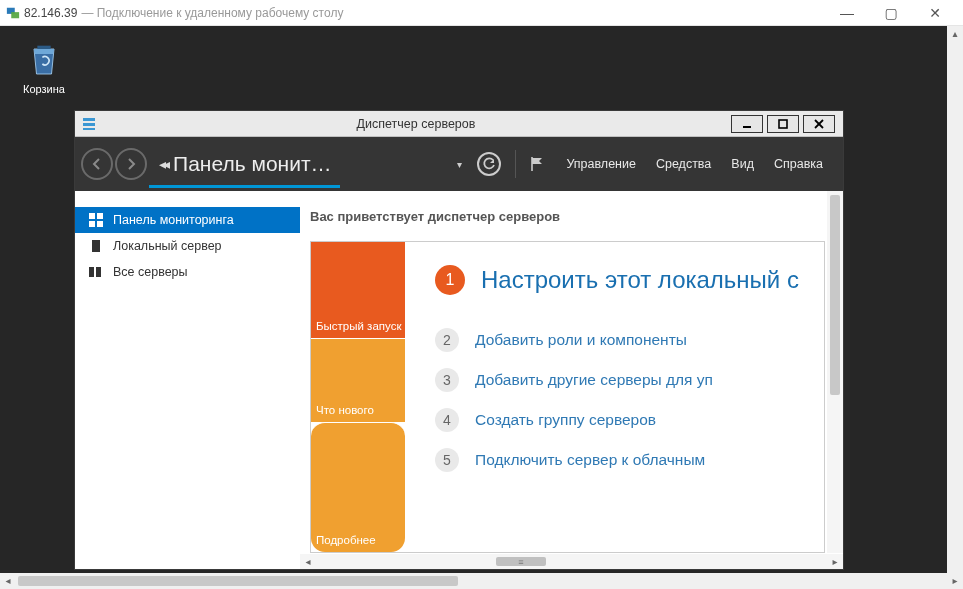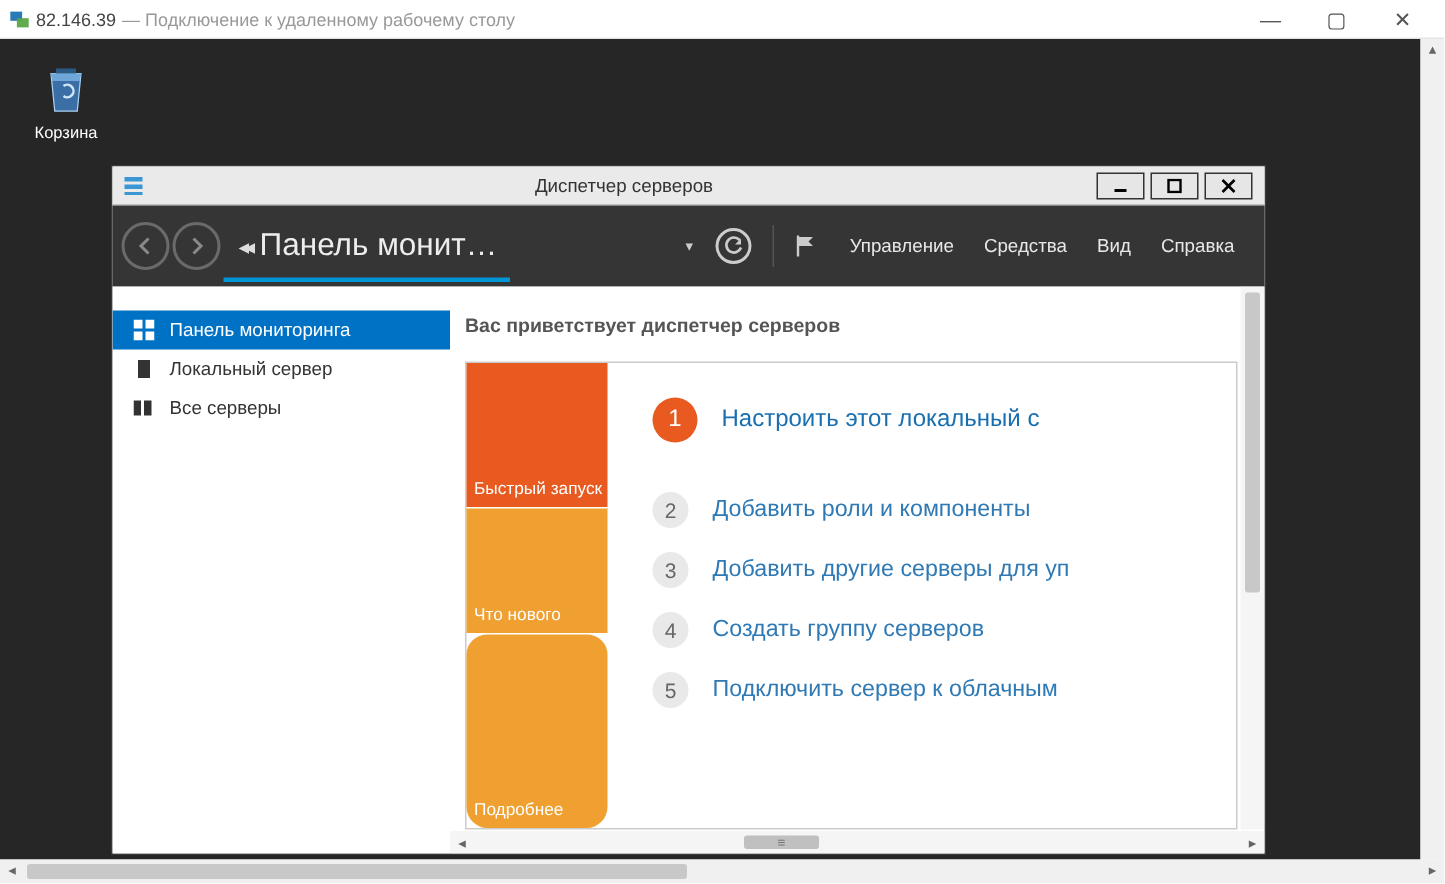--- a/index.html
+++ b/index.html
@@ -64,21 +64,21 @@
   
   .oc { width:94px; display:flex; flex-direction:column;}
   .oc .block { flex:0 0 auto; color:#fff; font-size:11.5px; padding-bottom:6px; position:relative; display:flex; align-items:flex-end; padding-left:5px;}
   .oc .b1 { background:#e85a1f; height:96px;}
   .oc .b2 { background:#f0a030; height:84px; border-top:1px solid #fff;}
   .oc .b3 { background:#f0a030; flex:1; border-top:1px solid #fff;border-radius:14px;}
 
   .tasks { flex:1; padding:18px 0 0 30px; font-size:15.5px; color:#1f6fb2; overflow:hidden;}
   .task-row { display:flex; align-items:center; height:40px; gap:16px; white-space:nowrap;}
   .task-row.primary .num { width:30px;height:30px;border-radius:50%;background:#e85a1f;color:#fff;display:flex;align-items:center;justify-content:center;font-size:16px;}
-  .task-row.primary .txt { font-size:16px; color:#196fb0;}
+  .task-row.primary .txt { font-size:24px; color:#196fb0;}
   .task-row .num { width:24px;height:24px;border-radius:50%;background:#e9e9e9;color:#666;display:flex;align-items:center;justify-content:center;font-size:14px;}
   .task-row .txt { color:#2f79b4;}
   .tasks .grp2 { margin-top:20px;}
 
   
   .content-vscroll { position:absolute; top:0; right:0; bottom:16px; width:16px; background:#f5f5f5;}
   .content-vscroll .thumb { position:absolute; top:4px; left:3px; width:10px; height:200px; background:#c8c8c8; border-radius:2px;}
   .content-hscroll { position:absolute; left:0; right:0; bottom:0; height:15px; background:#f5f5f5; display:flex; align-items:center;}
   .content-hscroll .l, .content-hscroll .r { width:16px; text-align:center; color:#666; font-size:10px;}
   .content-hscroll .track { flex:1; position:relative; height:100%;}

